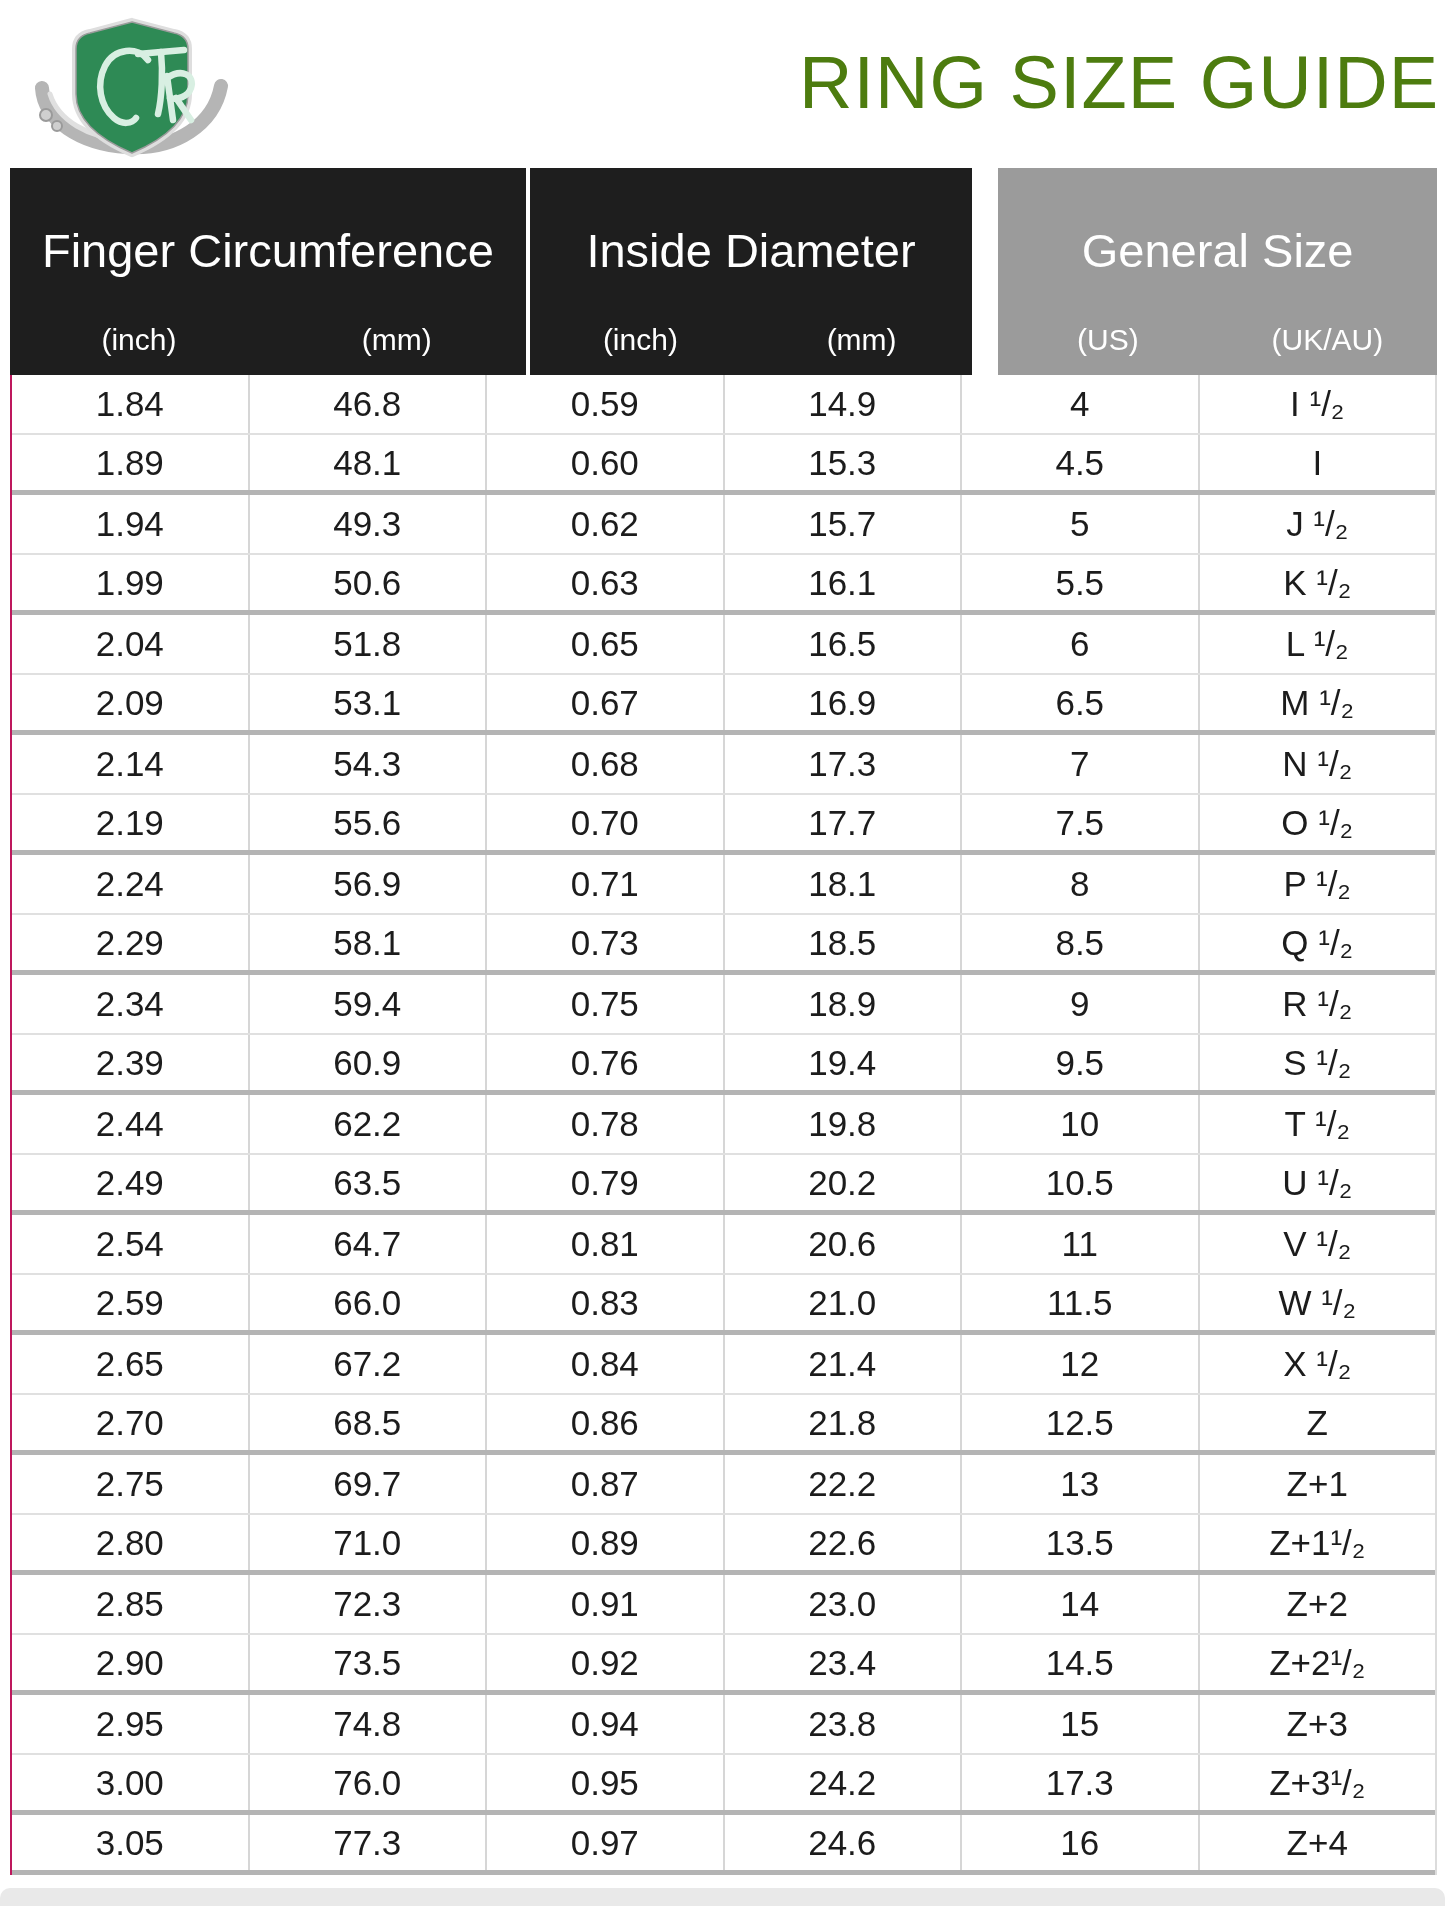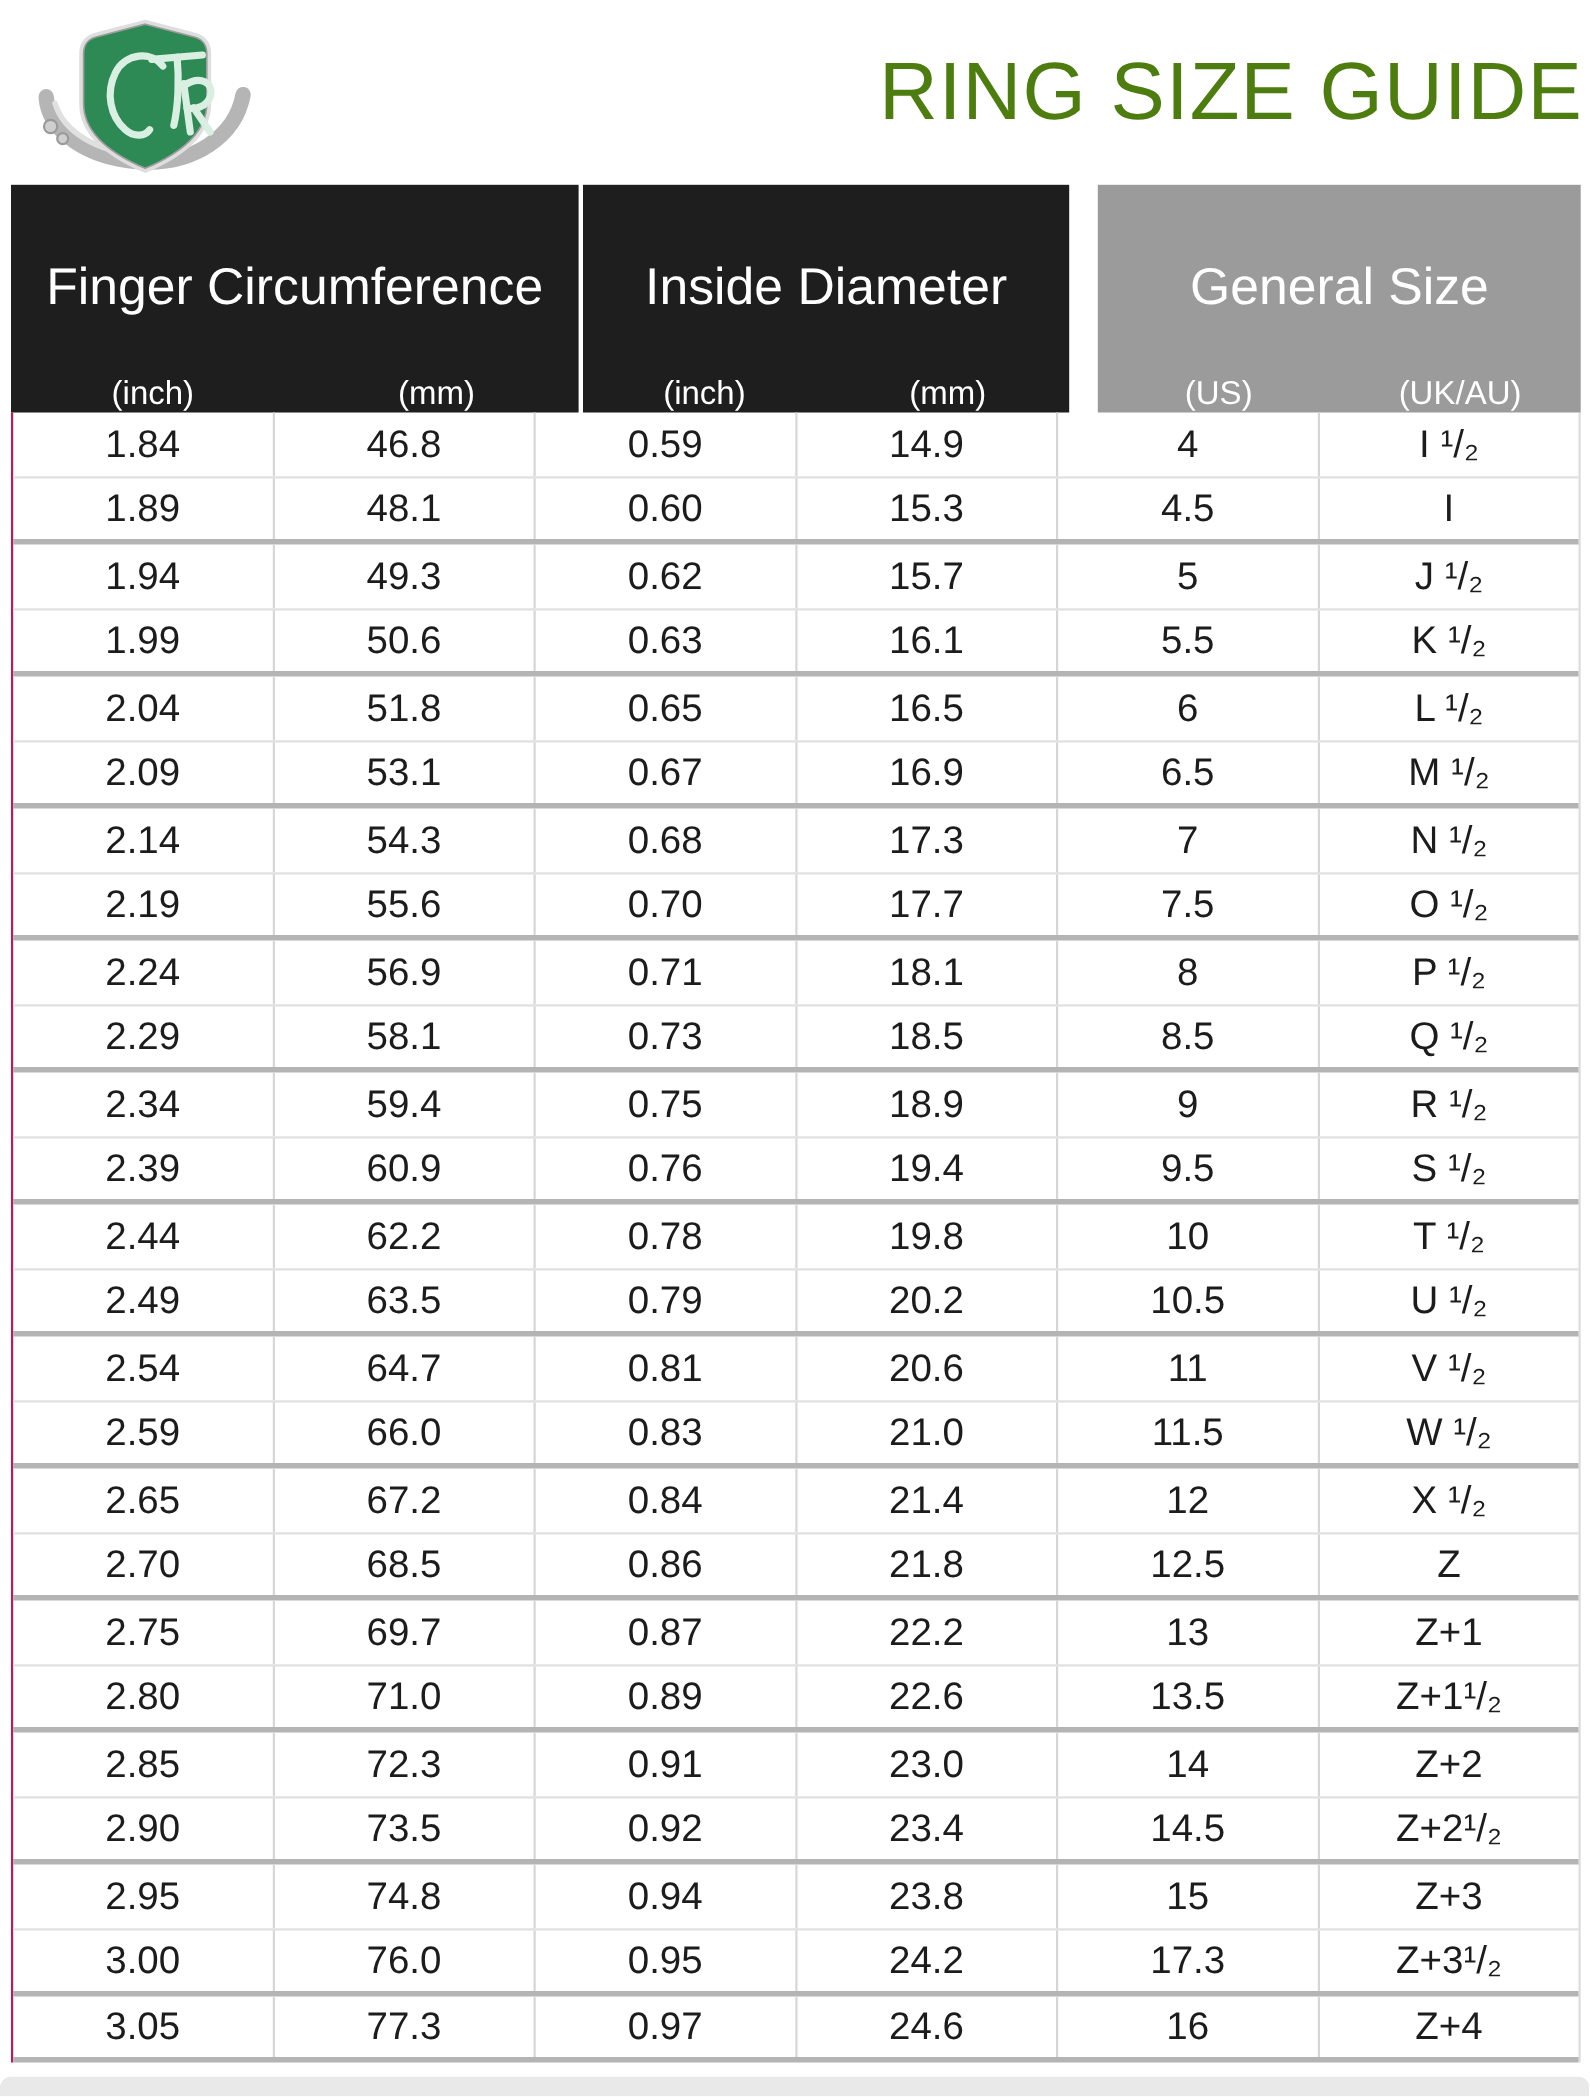--- a/index.html
+++ b/index.html
@@ -24,21 +24,21 @@
   .hbox{color:#ffffff;display:flex;flex-direction:column;box-sizing:border-box;}
   .hbox.b1{width:556px;}
   .hbox.b2{width:477px;justify-content:flex-end;}
   .hbox.b3{width:473px;}
   .hbox.dark{background:#1e1e1e;}
   .hbox.gray{background:#9b9b9b;margin-left:22px;}
   .hlabel{
     flex:1;display:flex;align-items:center;justify-content:center;
     font-size:47px;line-height:1.12;text-align:center;padding:12px 30px 0 30px;
   }
-  .hsubs{display:flex;font-size:30px;}
+  .hsubs{display:flex;padding-bottom:18px;font-size:30px;}
   .hsubs span{flex:1;text-align:center;}
   
   .tbody{border-left:2px solid #be185d;border-right:2px solid #dcdcdc;}
   .trow{
     display:flex;height:60px;box-sizing:border-box;
     border-bottom:2px solid #e0e0e0;
   }
   .trow.thick{border-bottom:5px solid #b4b4b4;}
   .cell{
     flex:1;display:flex;align-items:center;justify-content:center;

